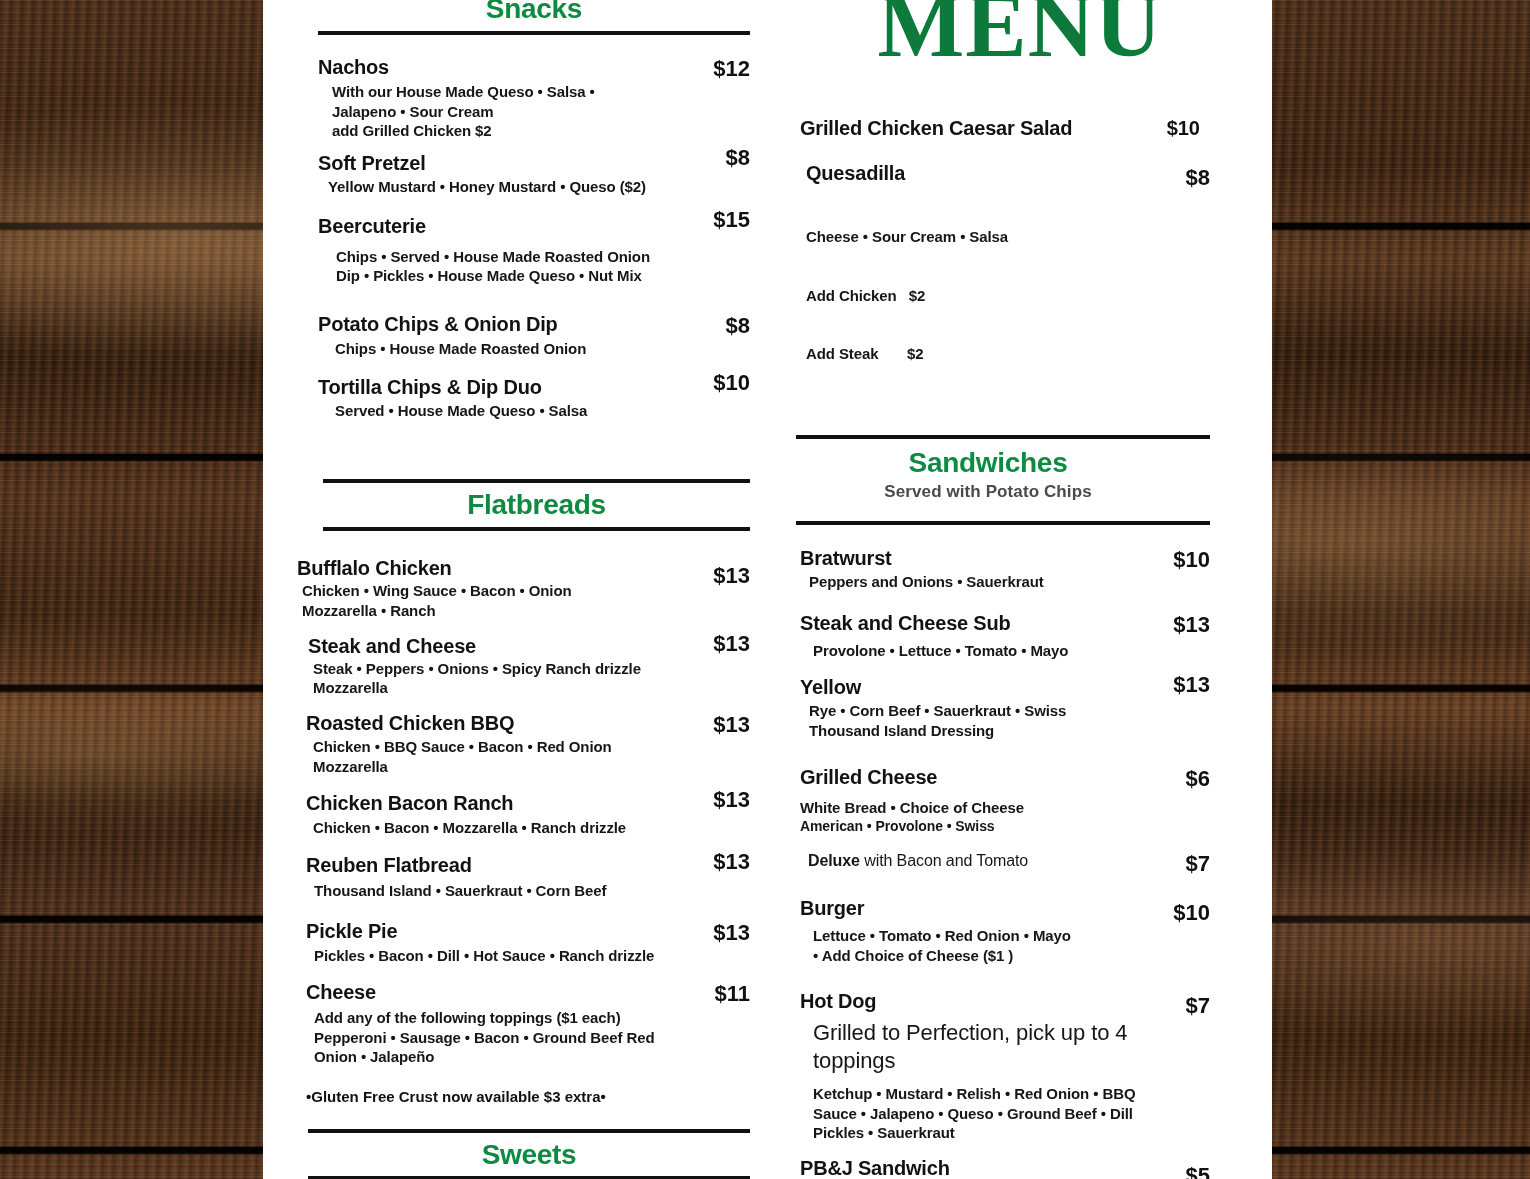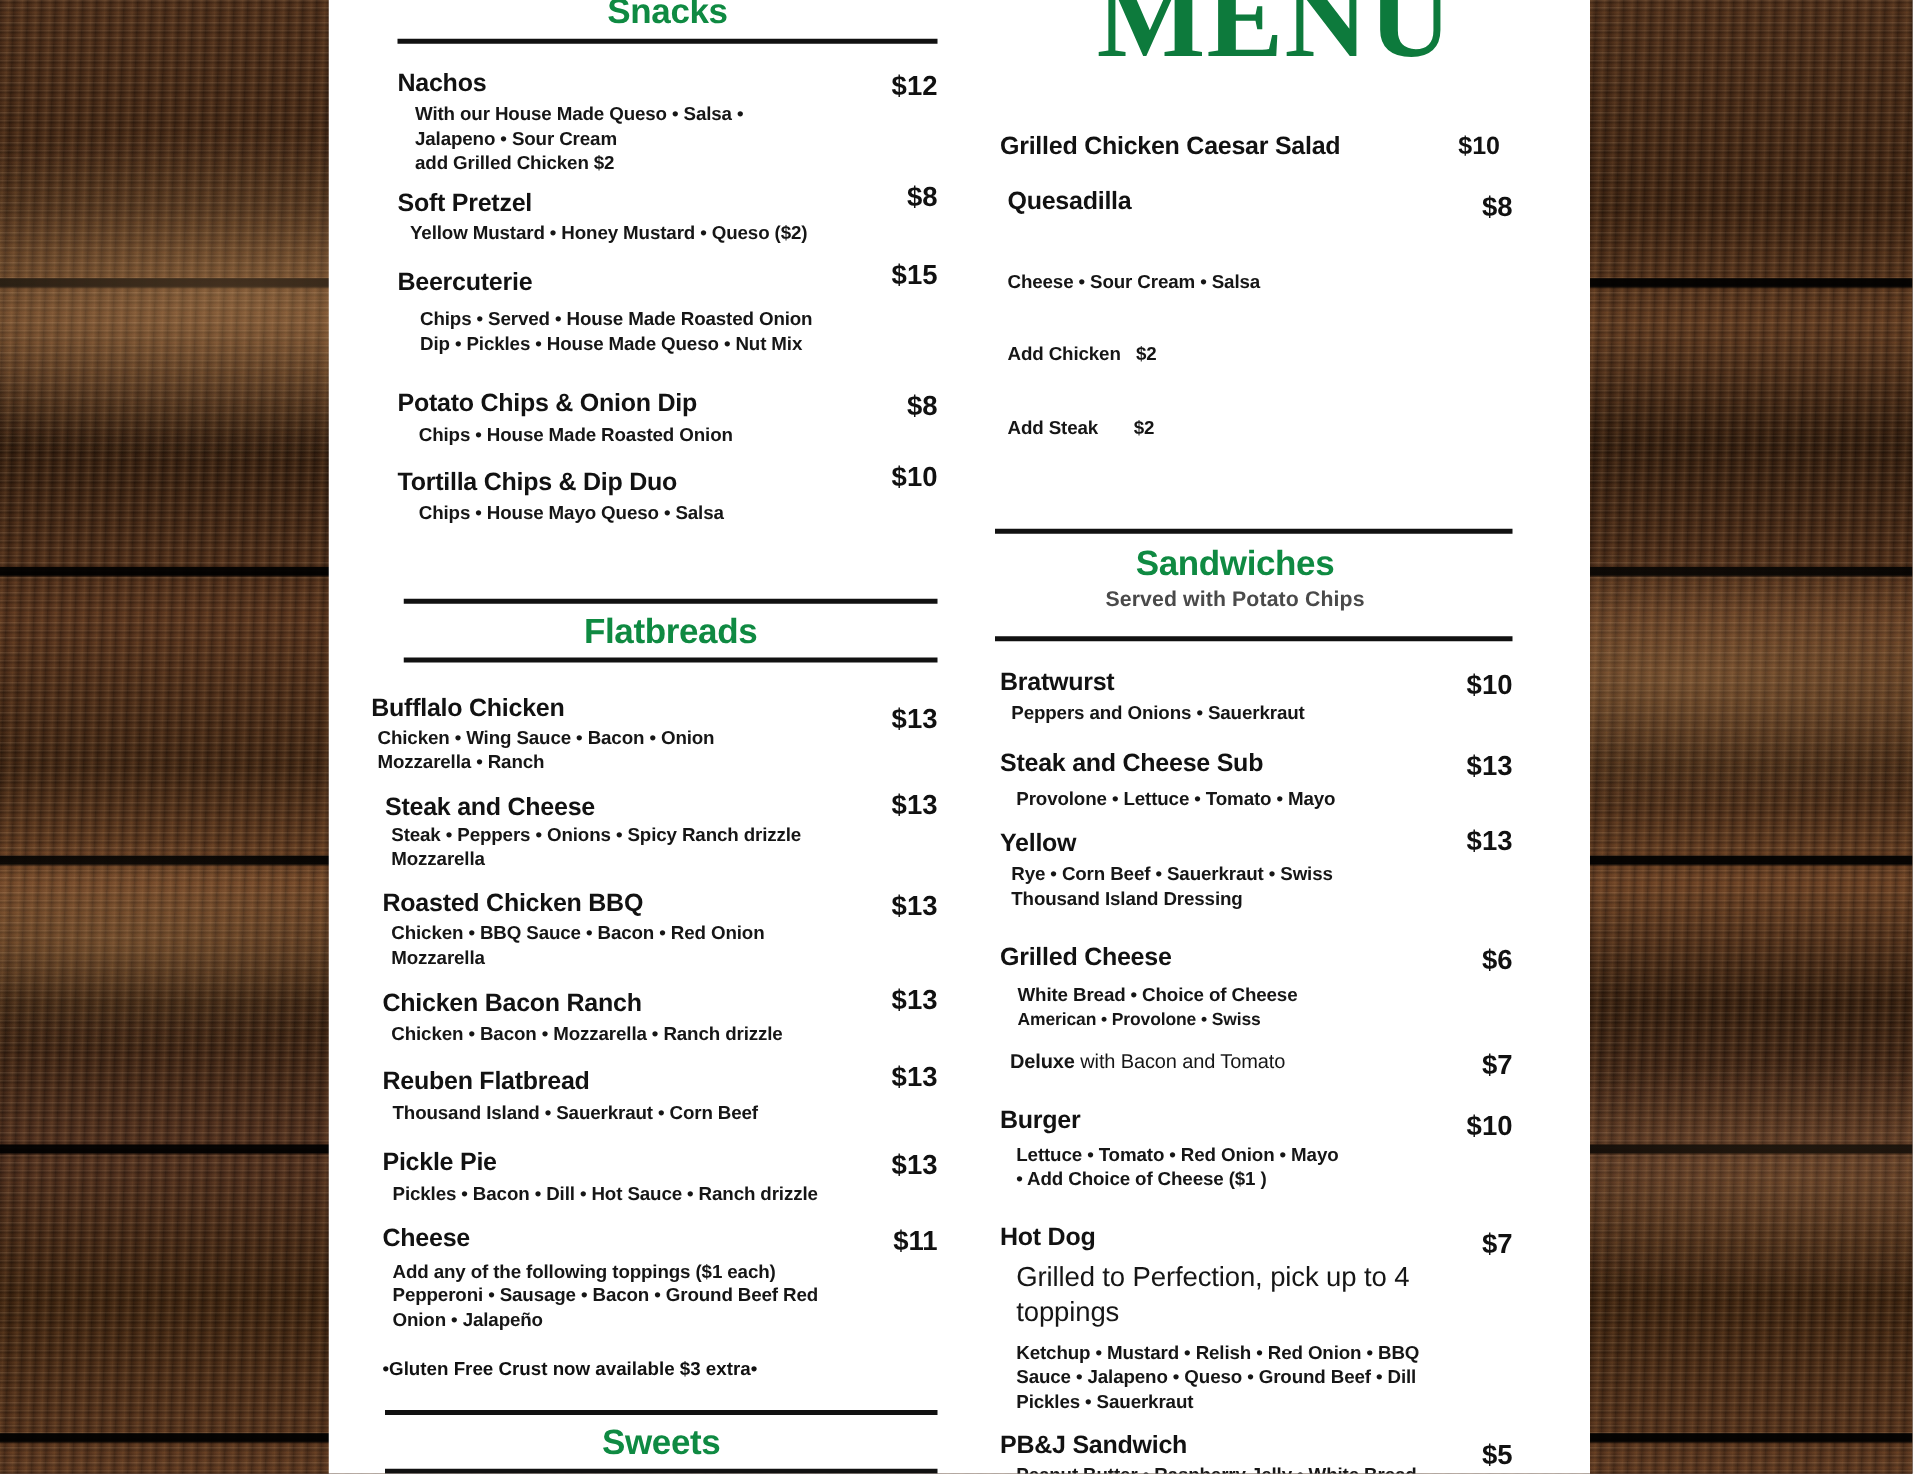--- a/index.html
+++ b/index.html
@@ -76,21 +76,20 @@
     top: 0;
     width: 1009px;
     height: 1179px;
     background: #ffffff;
     overflow: hidden;
   }
 
   .columns {
     display: flex;
     height: 100%;
-    align-items: center;
   }
 
   .col-left  { width: 505px; padding: 0 0 0 0; position: relative; }
   .col-right { width: 504px; position: relative; }
 
   
   .rule {
     height: 4px;
     background: #111111;
   }
@@ -218,21 +217,21 @@
             <div>Chips • House Made Roasted Onion</div>
           </div>
         </div>
         <div class="price">$8</div>
       </div>
 
       <div class="item" style="margin:17px 18px 0 55px;">
         <div class="item-main">
           <div class="item-name">Tortilla Chips &amp; Dip Duo</div>
           <div class="item-desc" style="margin-top:2px; margin-left:17px;">
-            <div>Chips • House Mayo Queso • Salsa</div>
+            <div>Served • House Made Queso • Salsa</div>
           </div>
         </div>
         <div class="price" style="position:relative; top:-6px;">$10</div>
       </div>
 
       <div class="rule" style="margin:58px 18px 0 60px;"></div>
       <div class="section-head" style="padding:7px 18px 0 60px;">
         <div class="section-title">Flatbreads</div>
       </div>
       <div class="rule" style="margin:6px 18px 0 60px;"></div>
@@ -379,21 +378,21 @@
             <div>Rye • Corn Beef • Sauerkraut • Swiss</div>
             <div>Thousand Island Dressing</div>
           </div>
         </div>
         <div class="price" style="position:relative; top:-4px;">$13</div>
       </div>
 
       <div class="item" style="margin:26px 62px 0 32px;">
         <div class="item-main">
           <div class="item-name">Grilled Cheese</div>
-          <div class="item-desc" style="margin-top:8px; margin-left:14px;">
+          <div class="item-desc" style="margin-top:8px; ">
             <div>White Bread • Choice of Cheese</div>
             <div style="font-size:14px;">American • Provolone • Swiss</div>
           </div>
         </div>
         <div class="price">$6</div>
       </div>
 
       <div class="item" style="margin:13px 62px 0 40px; align-items:center;">
         <div class="item-main">
           <div class="item-desc" style="font-size:16px;">

